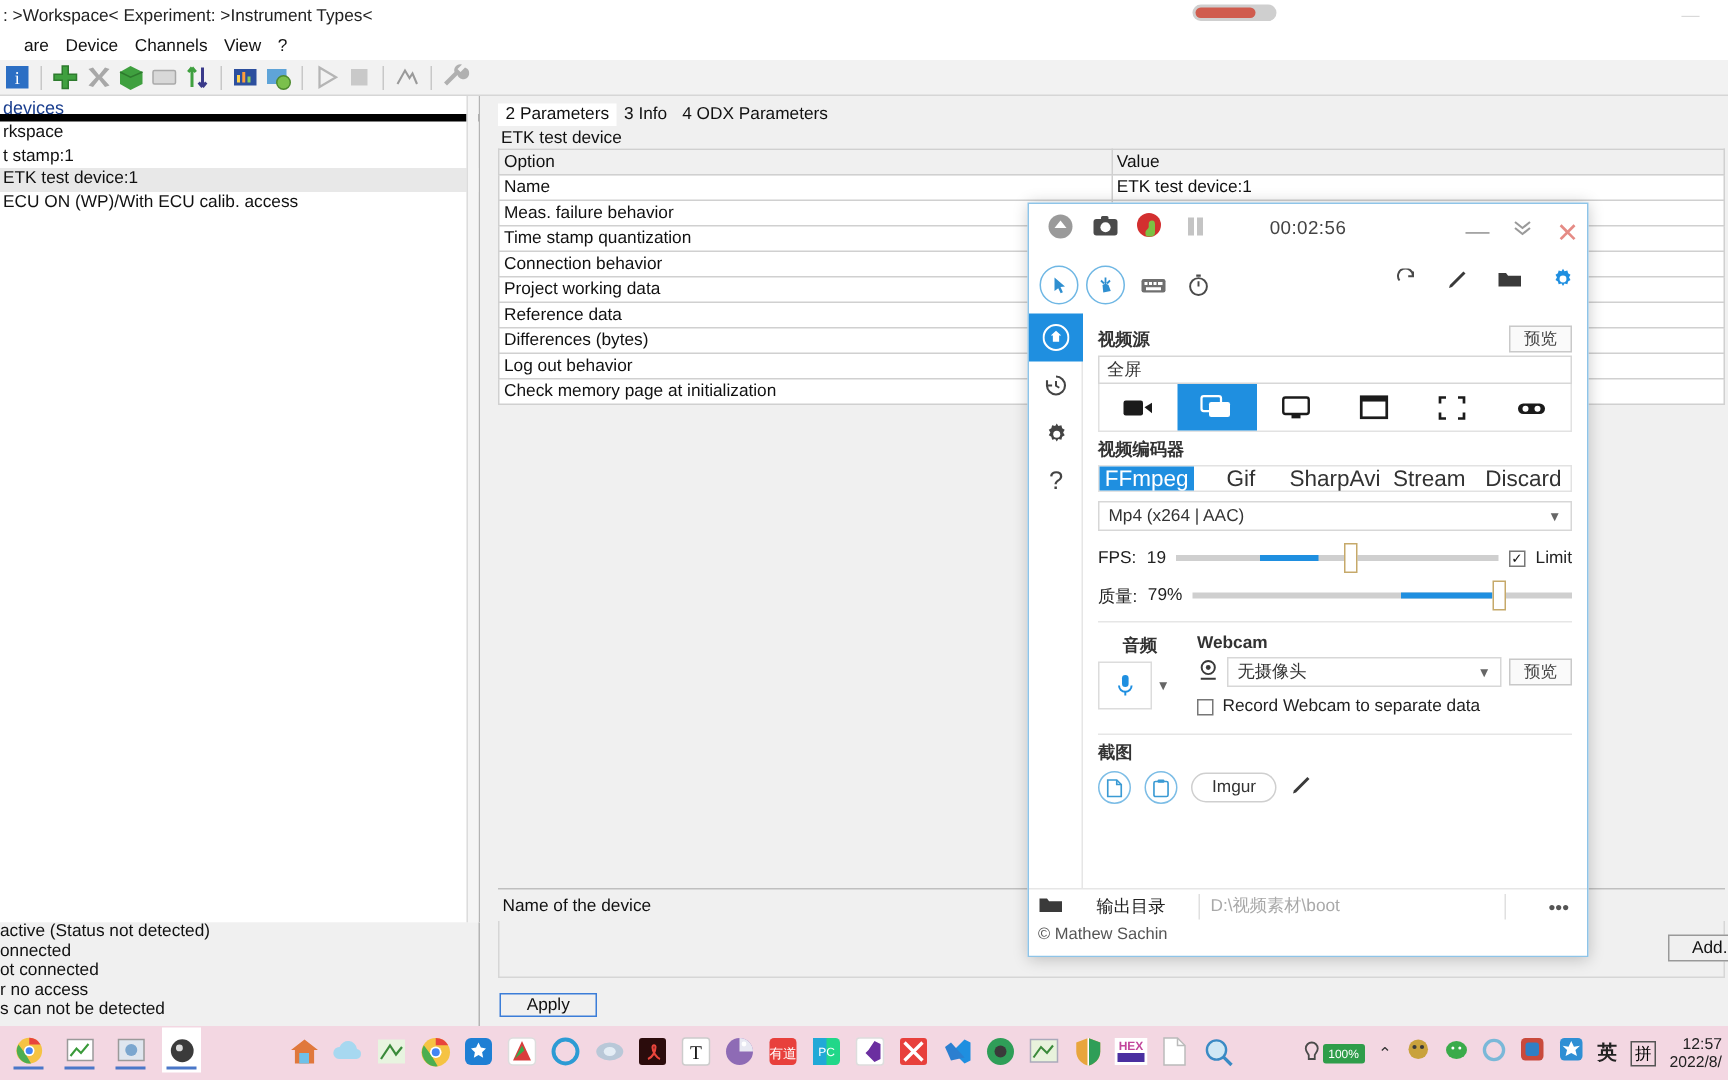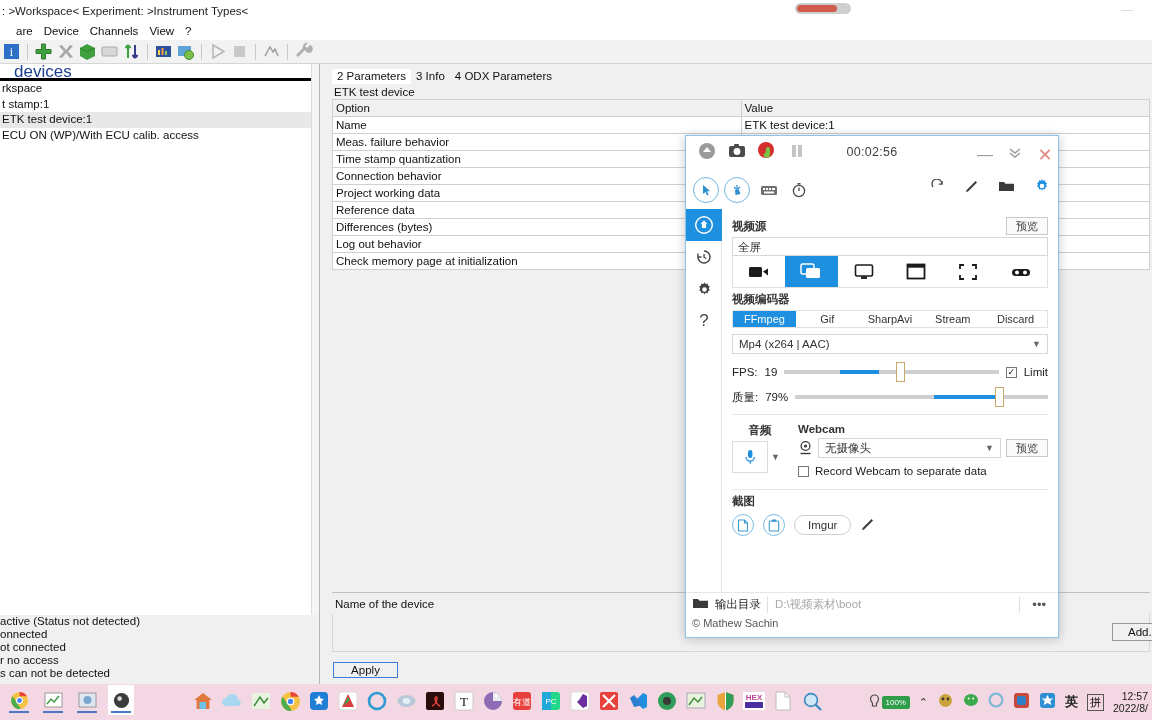--- a/index.html
+++ b/index.html
@@ -52,22 +52,22 @@
   }
   .tbi { width:19px; height:19px; position:relative; display:inline-block; }
   .tbsep { width:1px; height:16px; background:#c8c8c8; margin:0 3px; }
 
   
   #tree-panel {
     position:absolute; left:0; top:64px; width:320px; height:551px;
     background:#ffffff; border-right:1px solid #b4b4b4;
   }
   .tree-header {
-    height:17px; font-size:17px; color:#1b3f8f; padding-left:14px;
-    border-bottom:3px solid #000000; line-height:16px; white-space:nowrap;
+    height:17px; font-size:12px; color:#1b3f8f; padding-left:2px;
+    border-bottom:5px solid #000000; line-height:16px; white-space:nowrap;
   }
   .tree-row {
     height:15.6px; font-size:11.5px; color:#111; padding-left:2px;
     line-height:15px; white-space:nowrap;
   }
   .tree-row.sel { background:#e8e8e8; }
   .tree-scroll-v {
     position:absolute; right:0; top:0; width:8px; height:551px; background:#f5f5f5;
     border-left:1px solid #dcdcdc;
   }
@@ -189,21 +189,21 @@
     display:flex; border:1px solid #e2e2e2; border-top:none; height:32px;
   }
   .srcbar .s {
     flex:1; display:flex; align-items:center; justify-content:center; color:#1b1b1b;
   }
   .srcbar .s.active { background:#1f8fe0; color:#ffffff; }
 
   .segbar { display:flex; border:1px solid #e2e2e2; height:18px; }
   .segbar .sg {
     flex:1; display:flex; align-items:center; justify-content:center;
-    font-size:11px; color:#333;
+    font-size:15px; color:#333;
   }
   .segbar .sg.active { background:#1f8fe0; color:#fff; }
 
   .selectbox {
     border:1px solid #d7d7d7; height:20px; line-height:19px; padding-left:6px;
     font-size:11.5px; color:#333; position:relative; background:#fff;
   }
   .selectbox .caret {
     position:absolute; right:6px; top:0; line-height:19px; font-size:9px; color:#666;
   }
@@ -230,21 +230,21 @@
   }
   .pill-btn {
     border:1px solid #cfcfcf; border-radius:11px; padding:3px 13px;
     font-size:11.5px; color:#333; background:#fff;
   }
 
   .rec-footer {
     position:absolute; left:0; bottom:0; width:372px; height:45px;
     border-top:1px solid #e6e6e6; background:#fff;
   }
-  .out-row { display:flex; align-items:center; height:22px; padding:0 6px; gap:6px; }
+  .out-row { display:flex; align-items:center; height:22px; padding:0 6px; gap:22px; }
   .out-path {
     flex:1; border-left:1px solid #e0e0e0; border-right:1px solid #e0e0e0;
     height:17px; line-height:16px; padding-left:7px; font-size:11.5px; color:#a9a9a9;
   }
   .copyright { font-size:11px; color:#555; padding-left:6px; line-height:16px; }
 
   
   #taskbar {
     position:absolute; left:0; bottom:0; width:1152px; height:36px;
     background:#f3d7e2;

